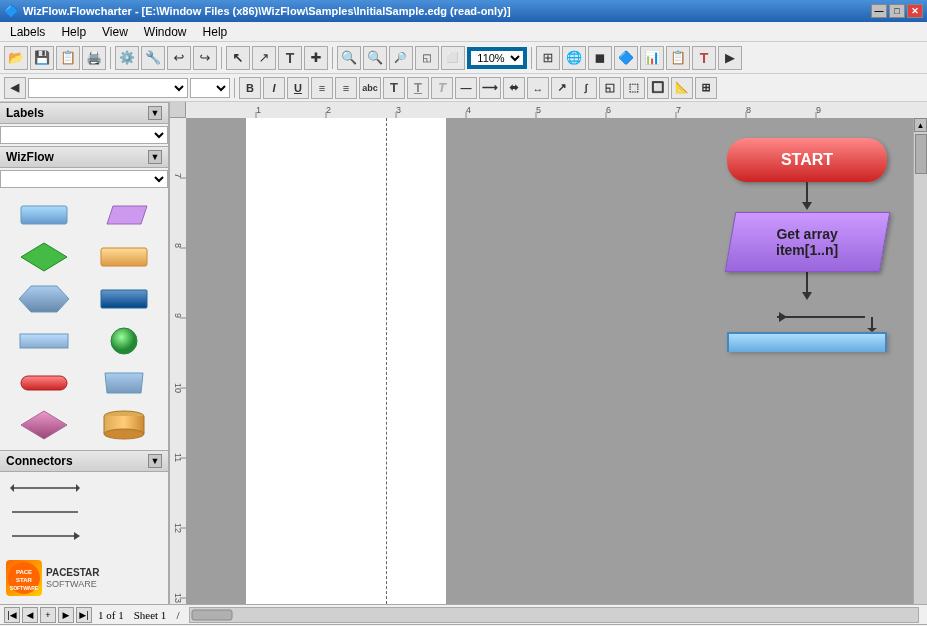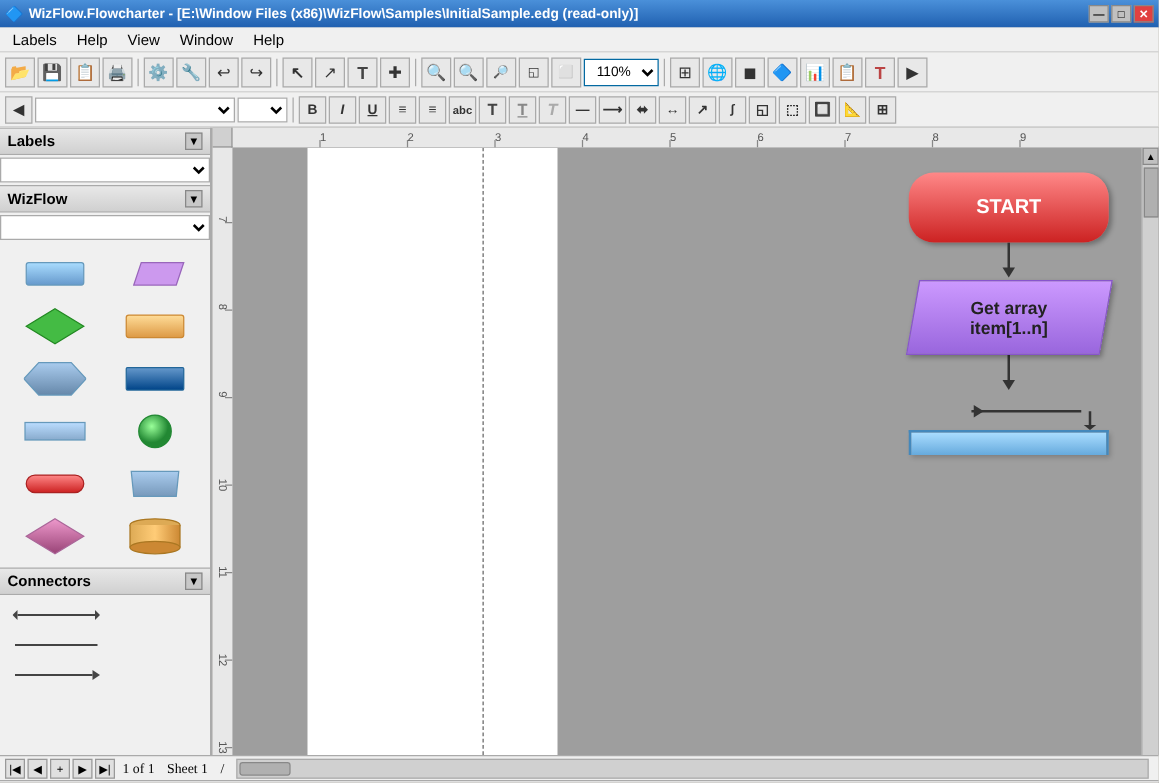--- a/index.html
+++ b/index.html
@@ -60,21 +60,21 @@
       background: #e8e8e8;
       border: 1px solid #aaa;
       cursor: pointer;
       display: flex; align-items: center; justify-content: center;
       font-size: 13px;
       color: #333;
     }
     .tb-separator { width: 1px; height: 22px; background: #aaa; margin: 0 2px; }
     .tb-zoom {
       width: 60px; height: 22px;
-      border: 1px solid #0369a1;
+      border: 4px solid #0369a1;
       background: white;
       font-size: 11px;
       text-align: center;
     }
 
     
     #toolbar2 {
       background: #f0f0f0;
       height: 28px;
       display: flex;
@@ -234,21 +234,21 @@
     #flowchart {
       position: absolute;
       top: 20px;
       right: 20px;
       width: 200px;
     }
     .fc-start {
       background: linear-gradient(to bottom, #ff8888, #cc2222);
       border-radius: 20px;
       width: 160px;
-      height: 56px;
+      height: 44px;
       display: flex; align-items: center; justify-content: center;
       color: white;
       font-weight: bold;
       font-size: 16px;
       margin: 0 auto;
       box-shadow: 2px 2px 4px rgba(0,0,0,0.3);
     }
     .fc-arrow-down {
       display: flex; justify-content: center;
       height: 30px;
@@ -655,20 +655,34 @@
       </div>
       <div class="connector-row">
         <svg width="70" height="14">
           <line x1="2" y1="7" x2="64" y2="7" stroke="#444" stroke-width="1.5"></line>
           <polygon points="64,3 64,11 70,7" fill="#444"></polygon>
         </svg>
       </div>
     </div>
 
     <div style="flex:1"></div>
+    <div id="logo-area">
+      <div class="logo-icon">
+        <svg width="36" height="36">
+          <circle cx="18" cy="18" r="16" fill="#ff6600"></circle>
+          <text x="18" y="14" text-anchor="middle" fill="white" font-size="6" font-weight="bold">PACE</text>
+          <text x="18" y="22" text-anchor="middle" fill="white" font-size="6" font-weight="bold">STAR</text>
+          <text x="18" y="30" text-anchor="middle" fill="white" font-size="5">SOFTWARE</text>
+        </svg>
+      </div>
+      <div class="logo-text-area">
+        <div style="font-weight:bold;font-size:10px;color:#333;">PACESTAR</div>
+        <div style="font-size:9px;color:#666;">SOFTWARE</div>
+      </div>
+    </div>
 
   </div>
 
   <div id="canvas-area">
 
     <div class="ruler-corner"></div>
 
     <div id="ruler-top">
       <svg class="ruler-top-svg">
         <rect width="100%" height="16" fill="#e8e8e8"></rect>

